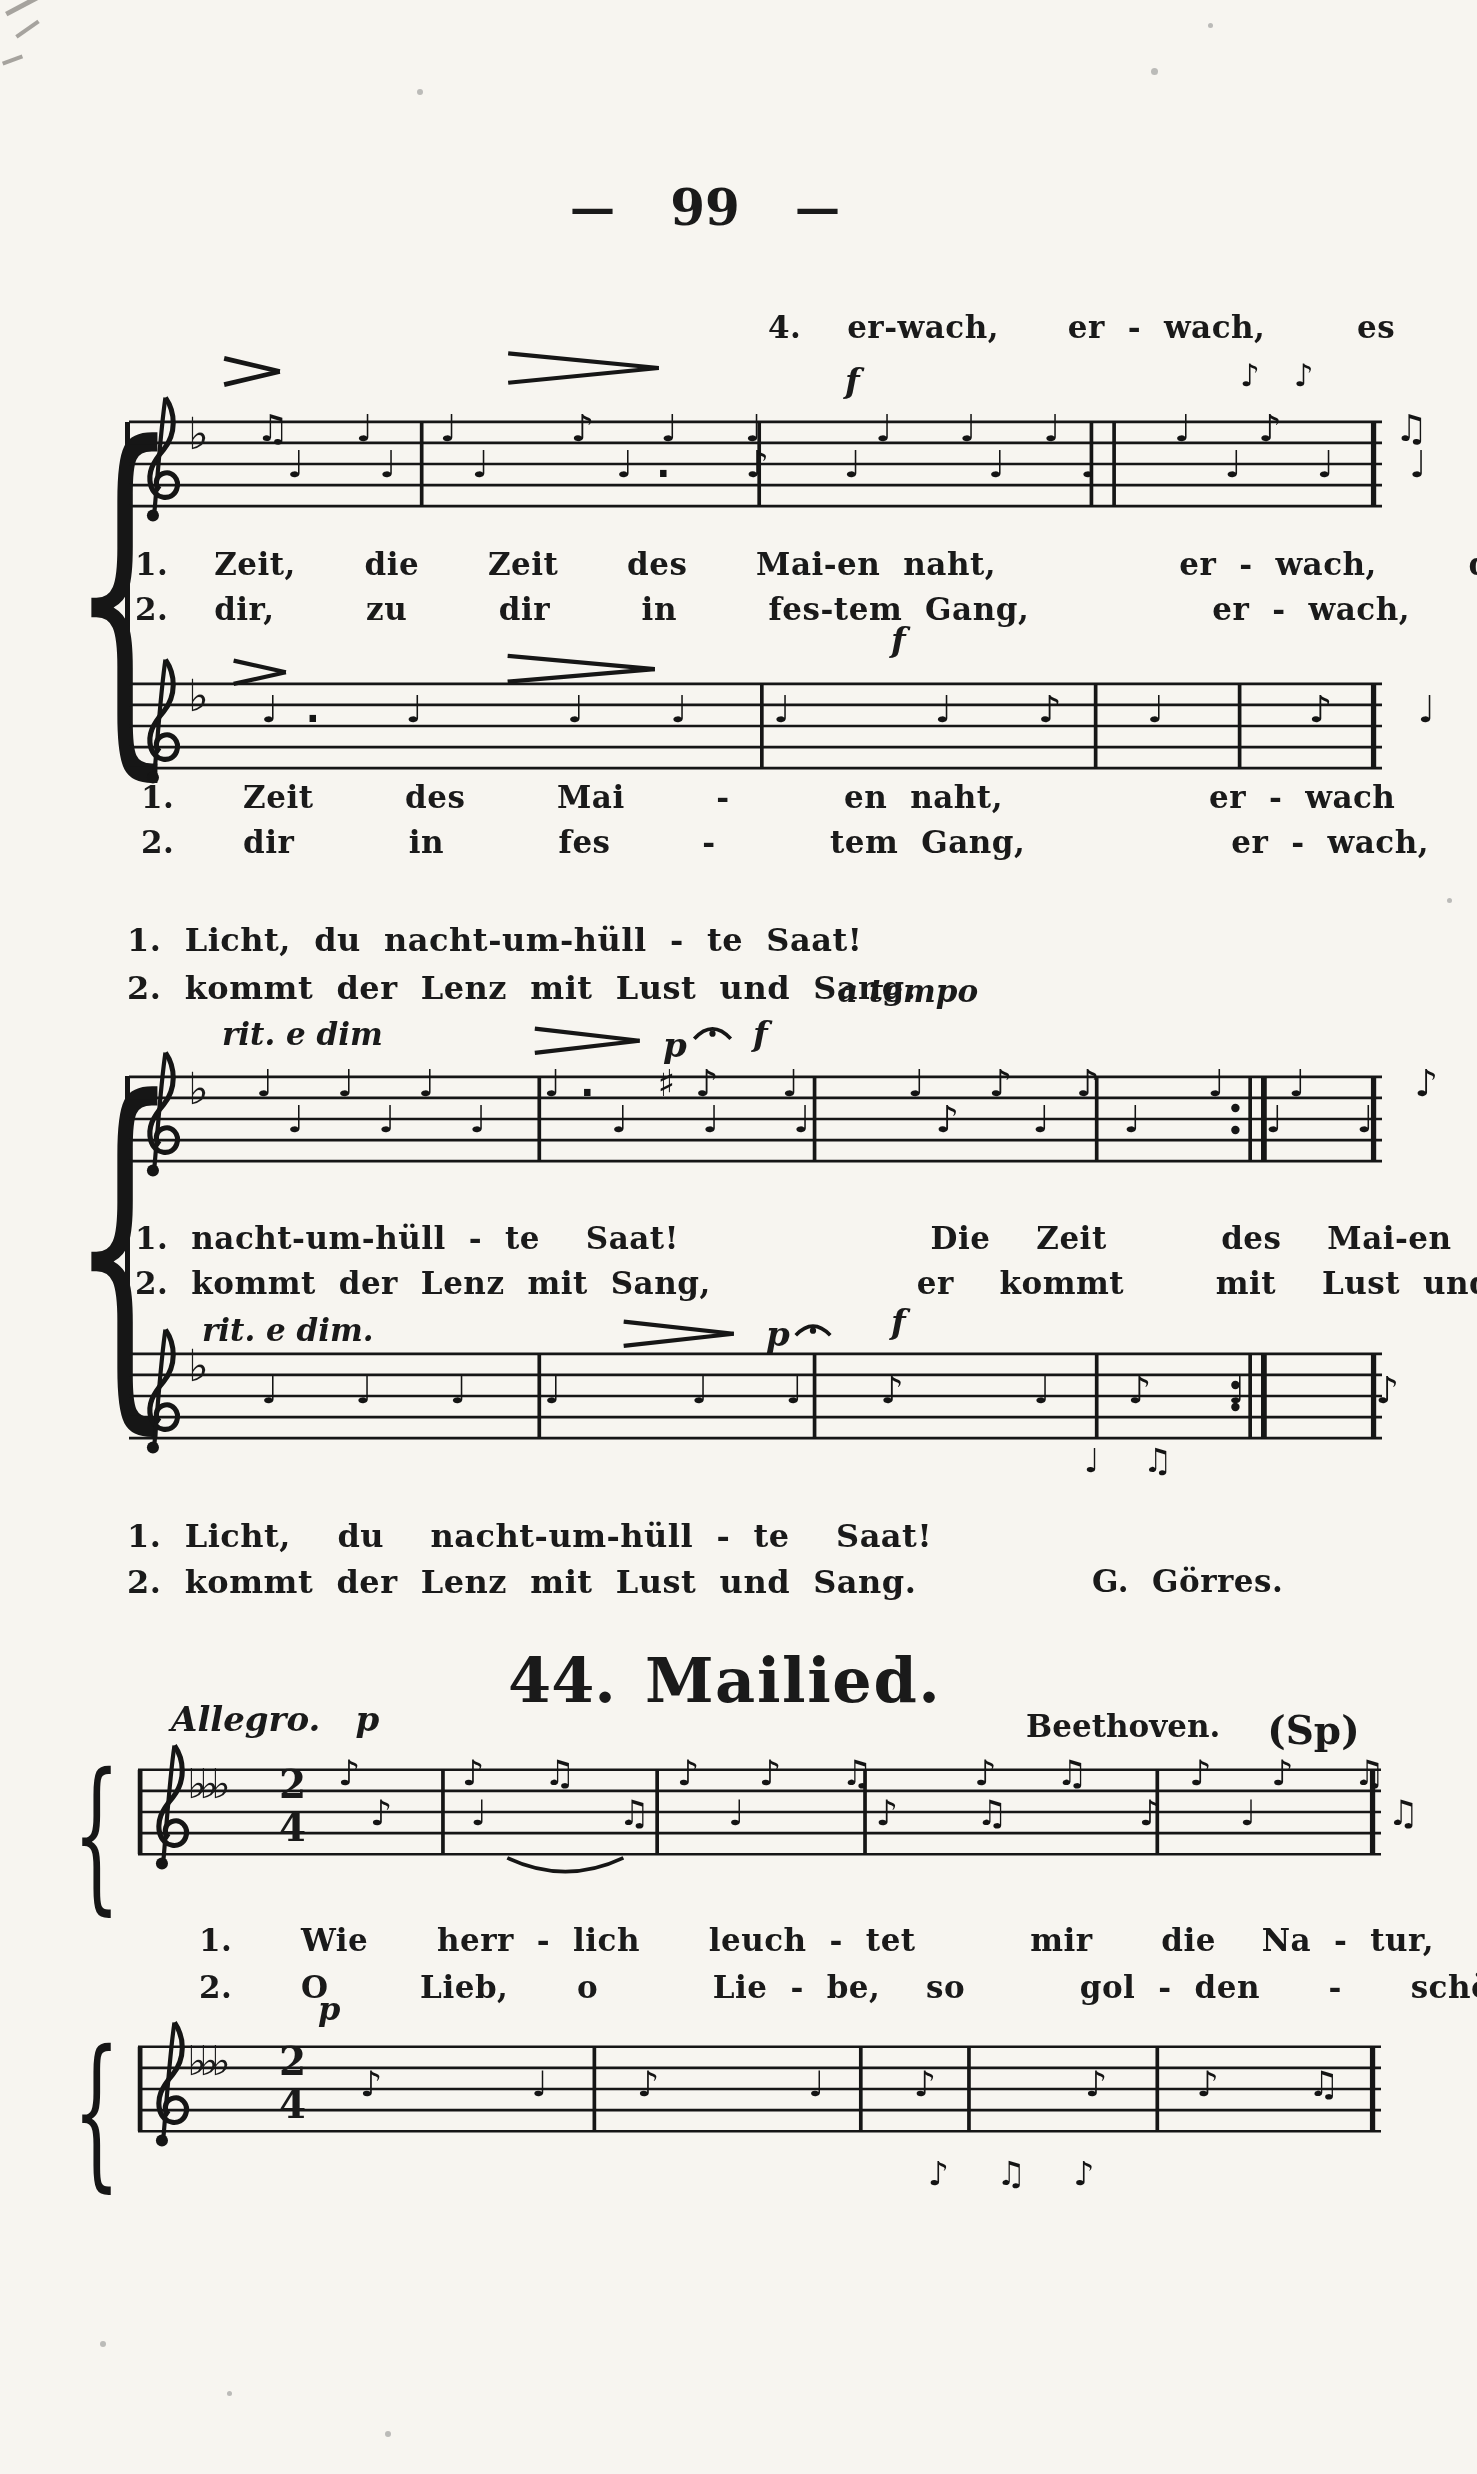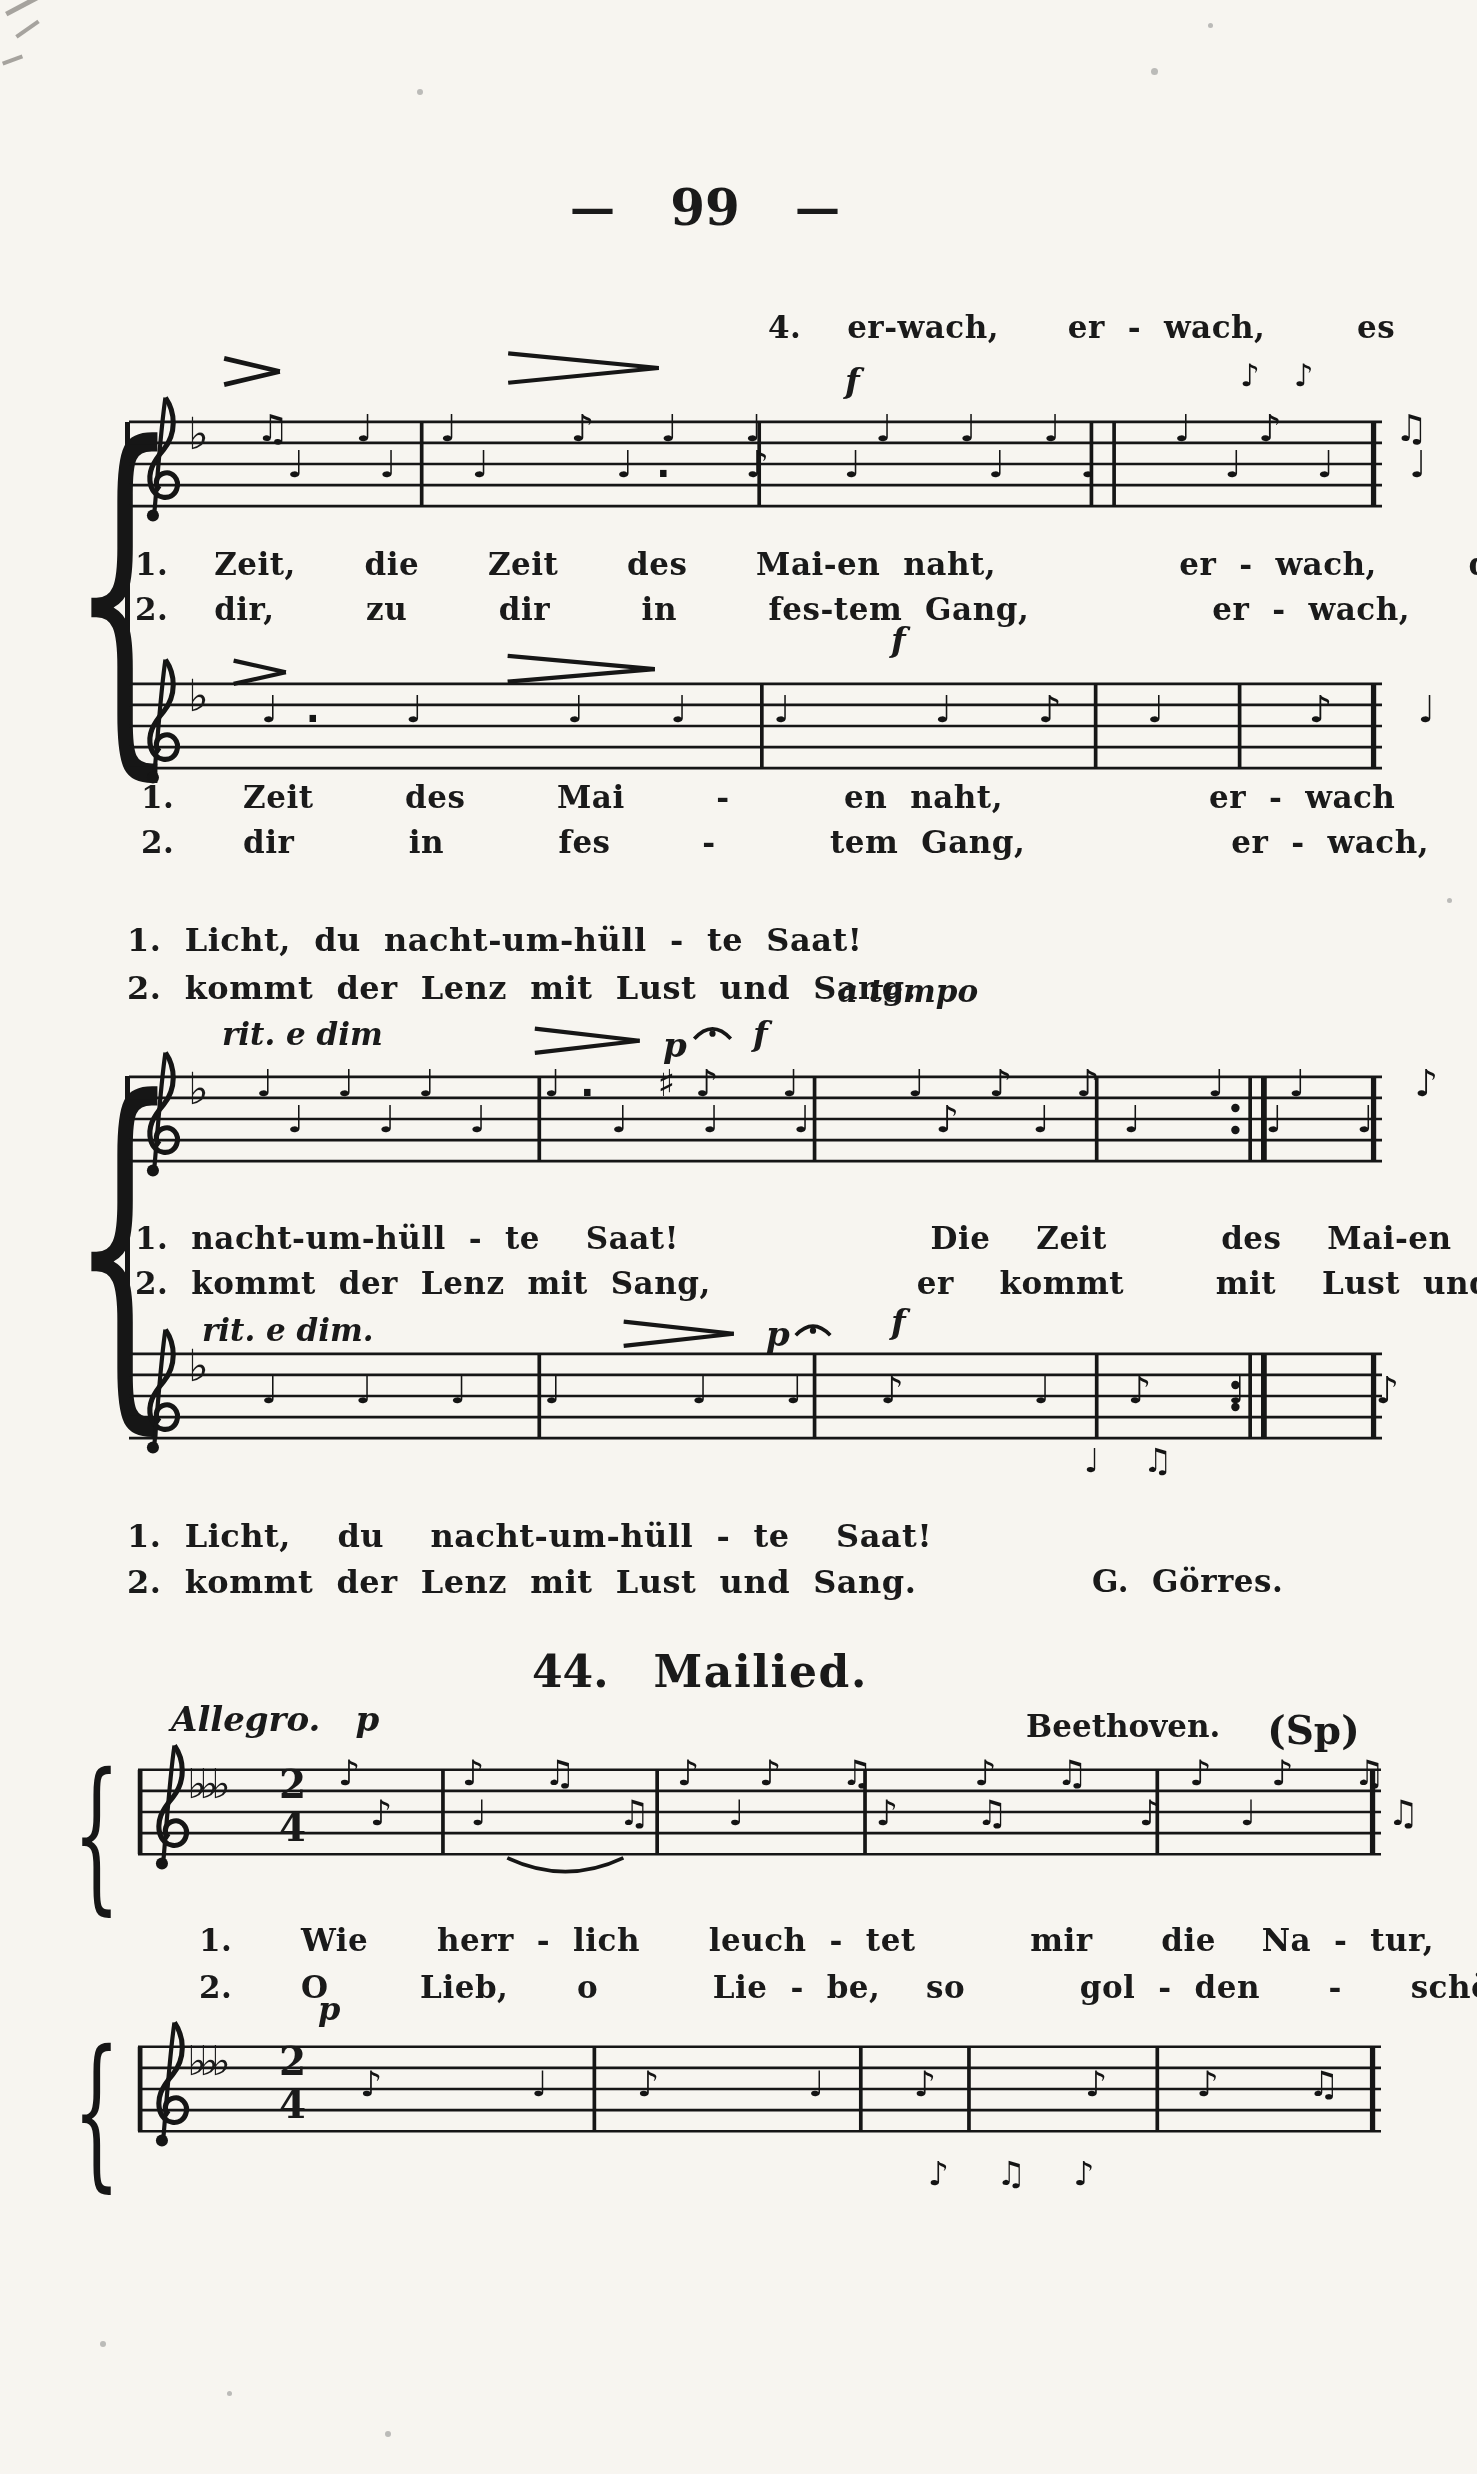--- a/index.html
+++ b/index.html
@@ -217,23 +217,23 @@
     </svg>
     <span class="keysig" style="left:59px;top:-7.4px;font-size:44px;">♭</span>
     <span class="notes" style="left:132px;top:21px;font-size:37px;letter-spacing:24px;word-spacing:16px;">♩ ♩ ♩ ♩  ♩ ♩ ♪  ♩ ♪ ♩  ♪ ♩. ♫</span>
   </div>
   <span class="abs notes" style="left:1084px;top:1444px;font-size:33px;letter-spacing:16px;">♩ ♫</span>
 
   <div class="abs lyr" style="left:127px;top:1520px;font-size:32px;">1. Licht,  du  nacht-um-hüll - te  Saat!</div>
   <div class="abs lyr" style="left:127px;top:1566px;font-size:32px;">2. kommt der Lenz mit Lust und Sang.</div>
   <span class="abs lyr" style="left:1092px;top:1566px;font-size:31px;">G. Görres.</span>
 
-  <div class="abs" style="left:532px;top:1650px;display:flex;gap:39px;font-weight:700;font-size:44px;line-height:1;">
+  <div class="abs" style="left:508px;top:1650px;display:flex;gap:29px;font-weight:700;font-size:62px;line-height:1;">
     <span>44.</span>
-    <span style="letter-spacing:1.6px;margin-left:6px;">Mailied.</span>
+    <span style="letter-spacing:1.6px;">Mailied.</span>
   </div>
   <div class="abs" style="left:171px;top:1702px;display:flex;gap:35px;">
     <span class="tempo" style="font-size:34px;">Allegro.</span>
     <span class="dyn">p</span>
   </div>
   <div class="abs" style="left:1026px;top:1711px;display:flex;gap:47px;align-items:flex-start;">
     <span style="font-weight:700;font-size:31px;line-height:1;">Beethoven.</span>
     <span style="font-size:39px;line-height:1;font-weight:bold;">(Sp)</span>
   </div>
 

